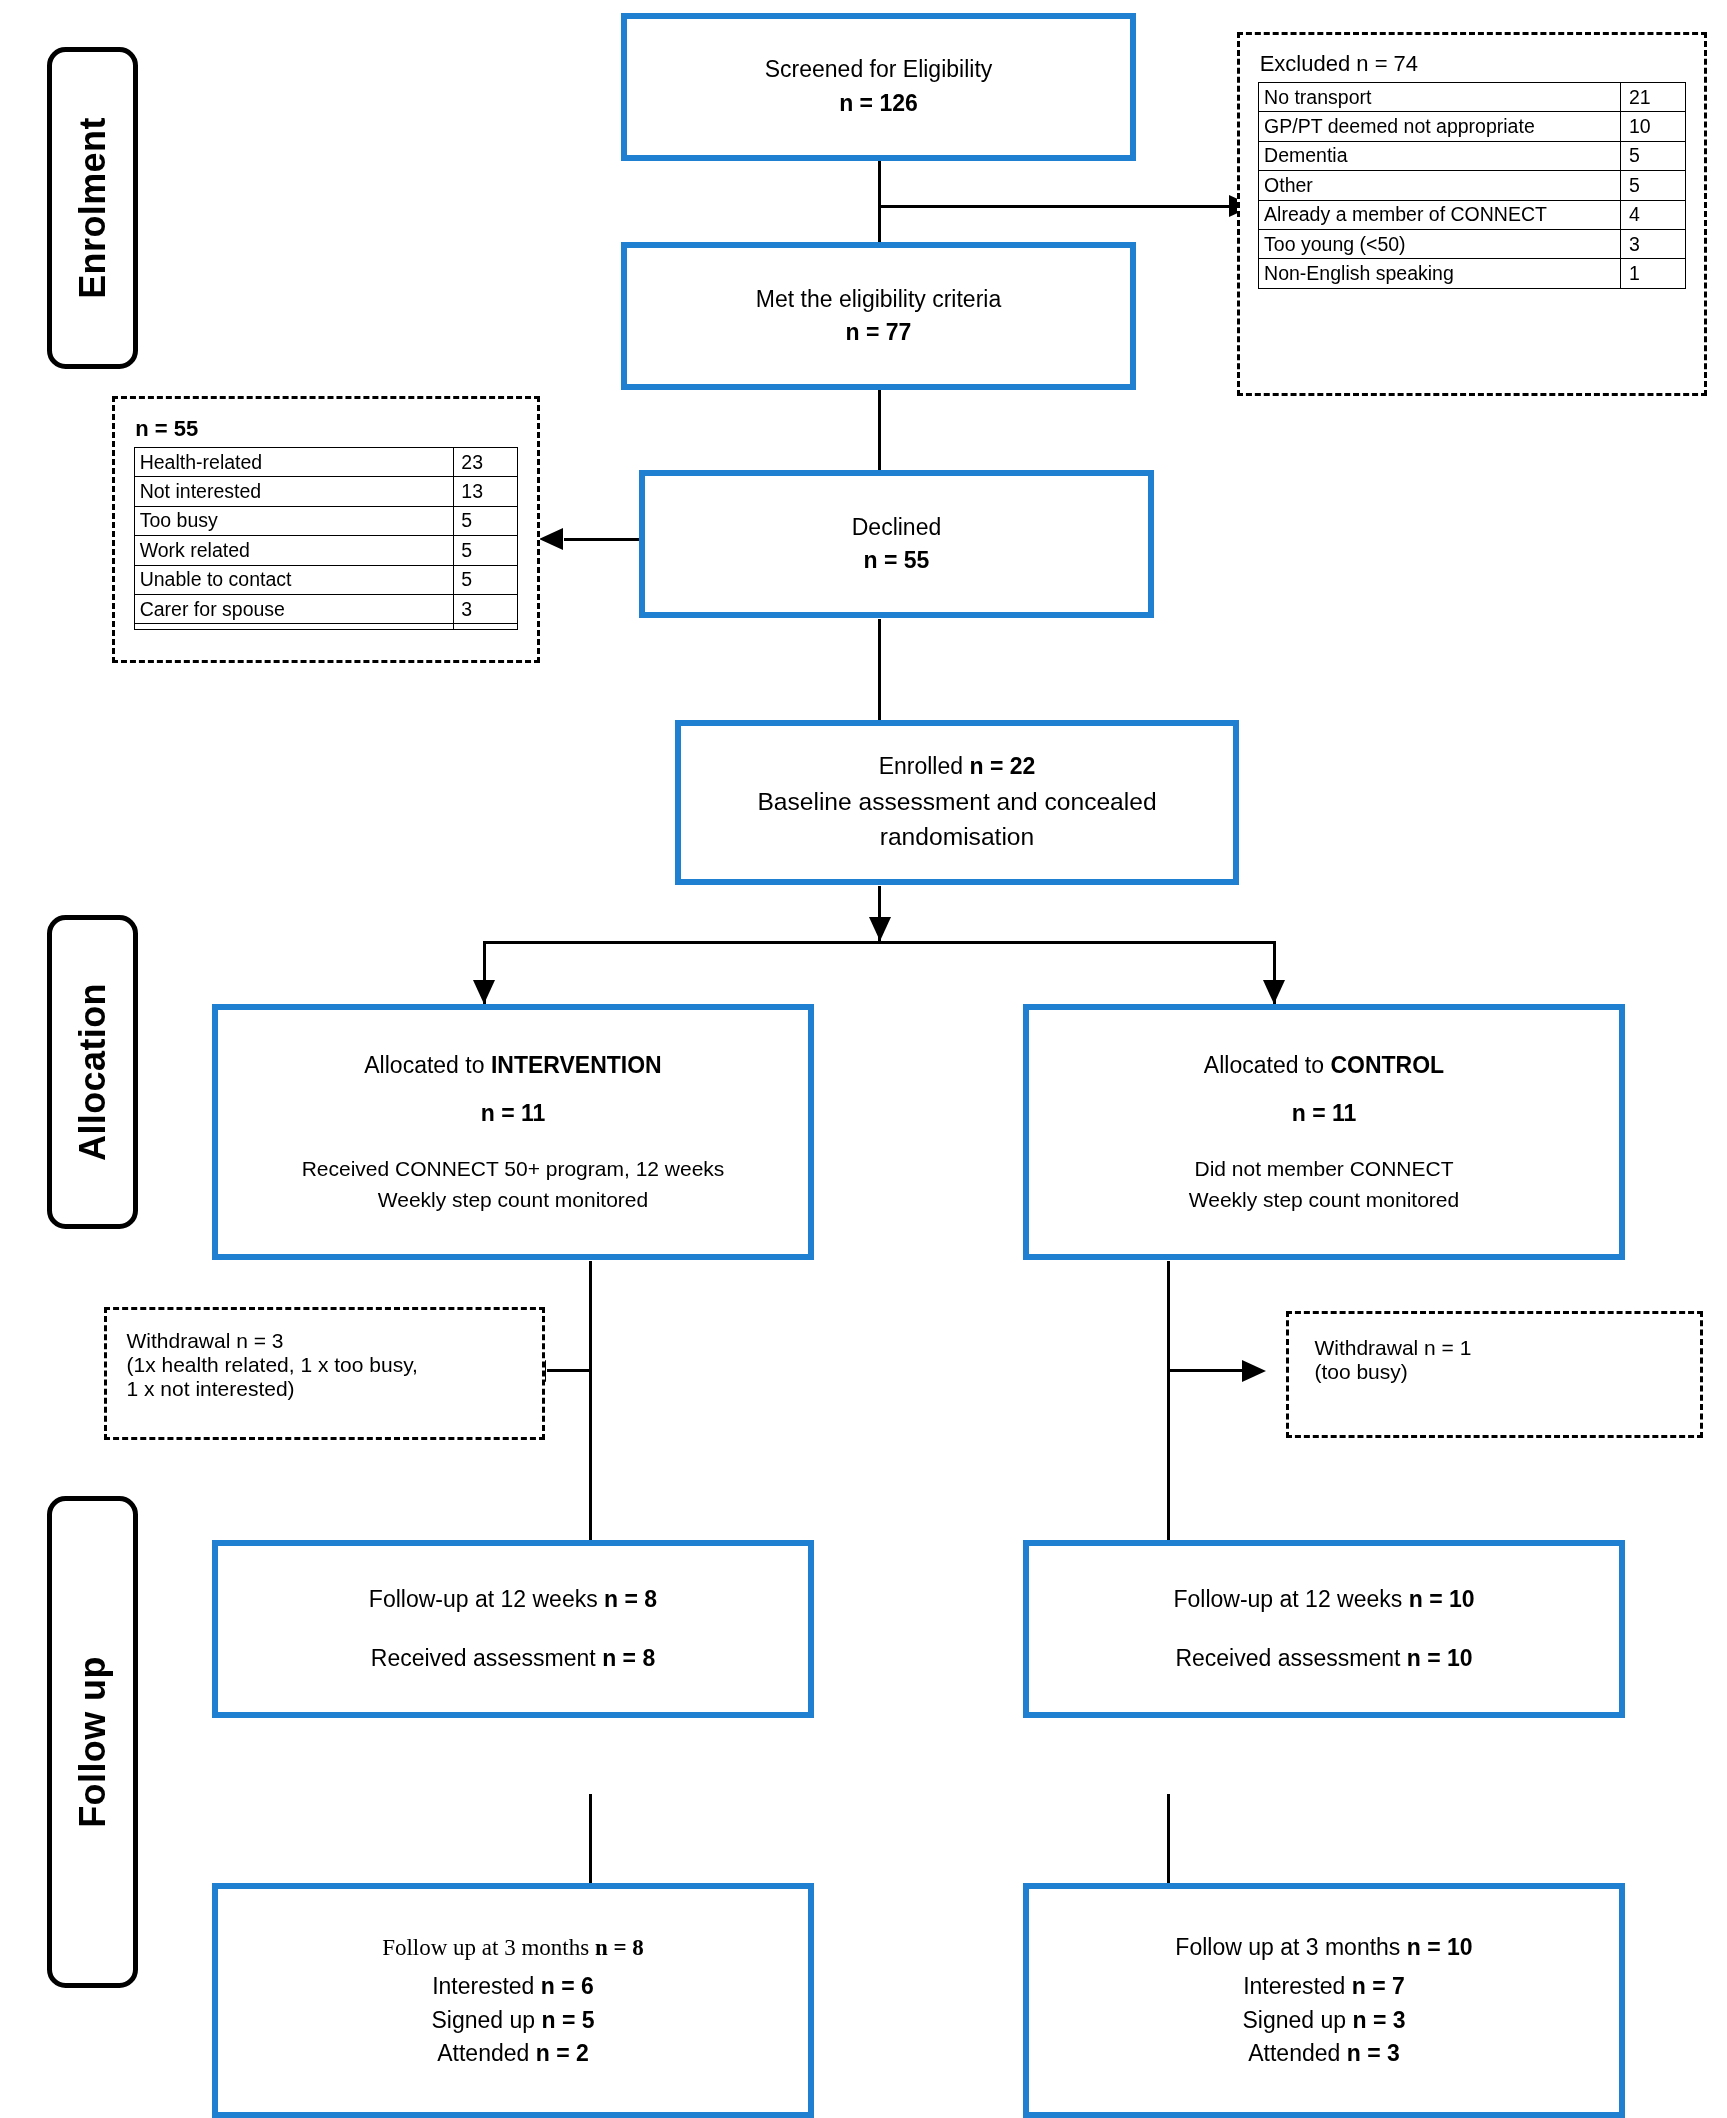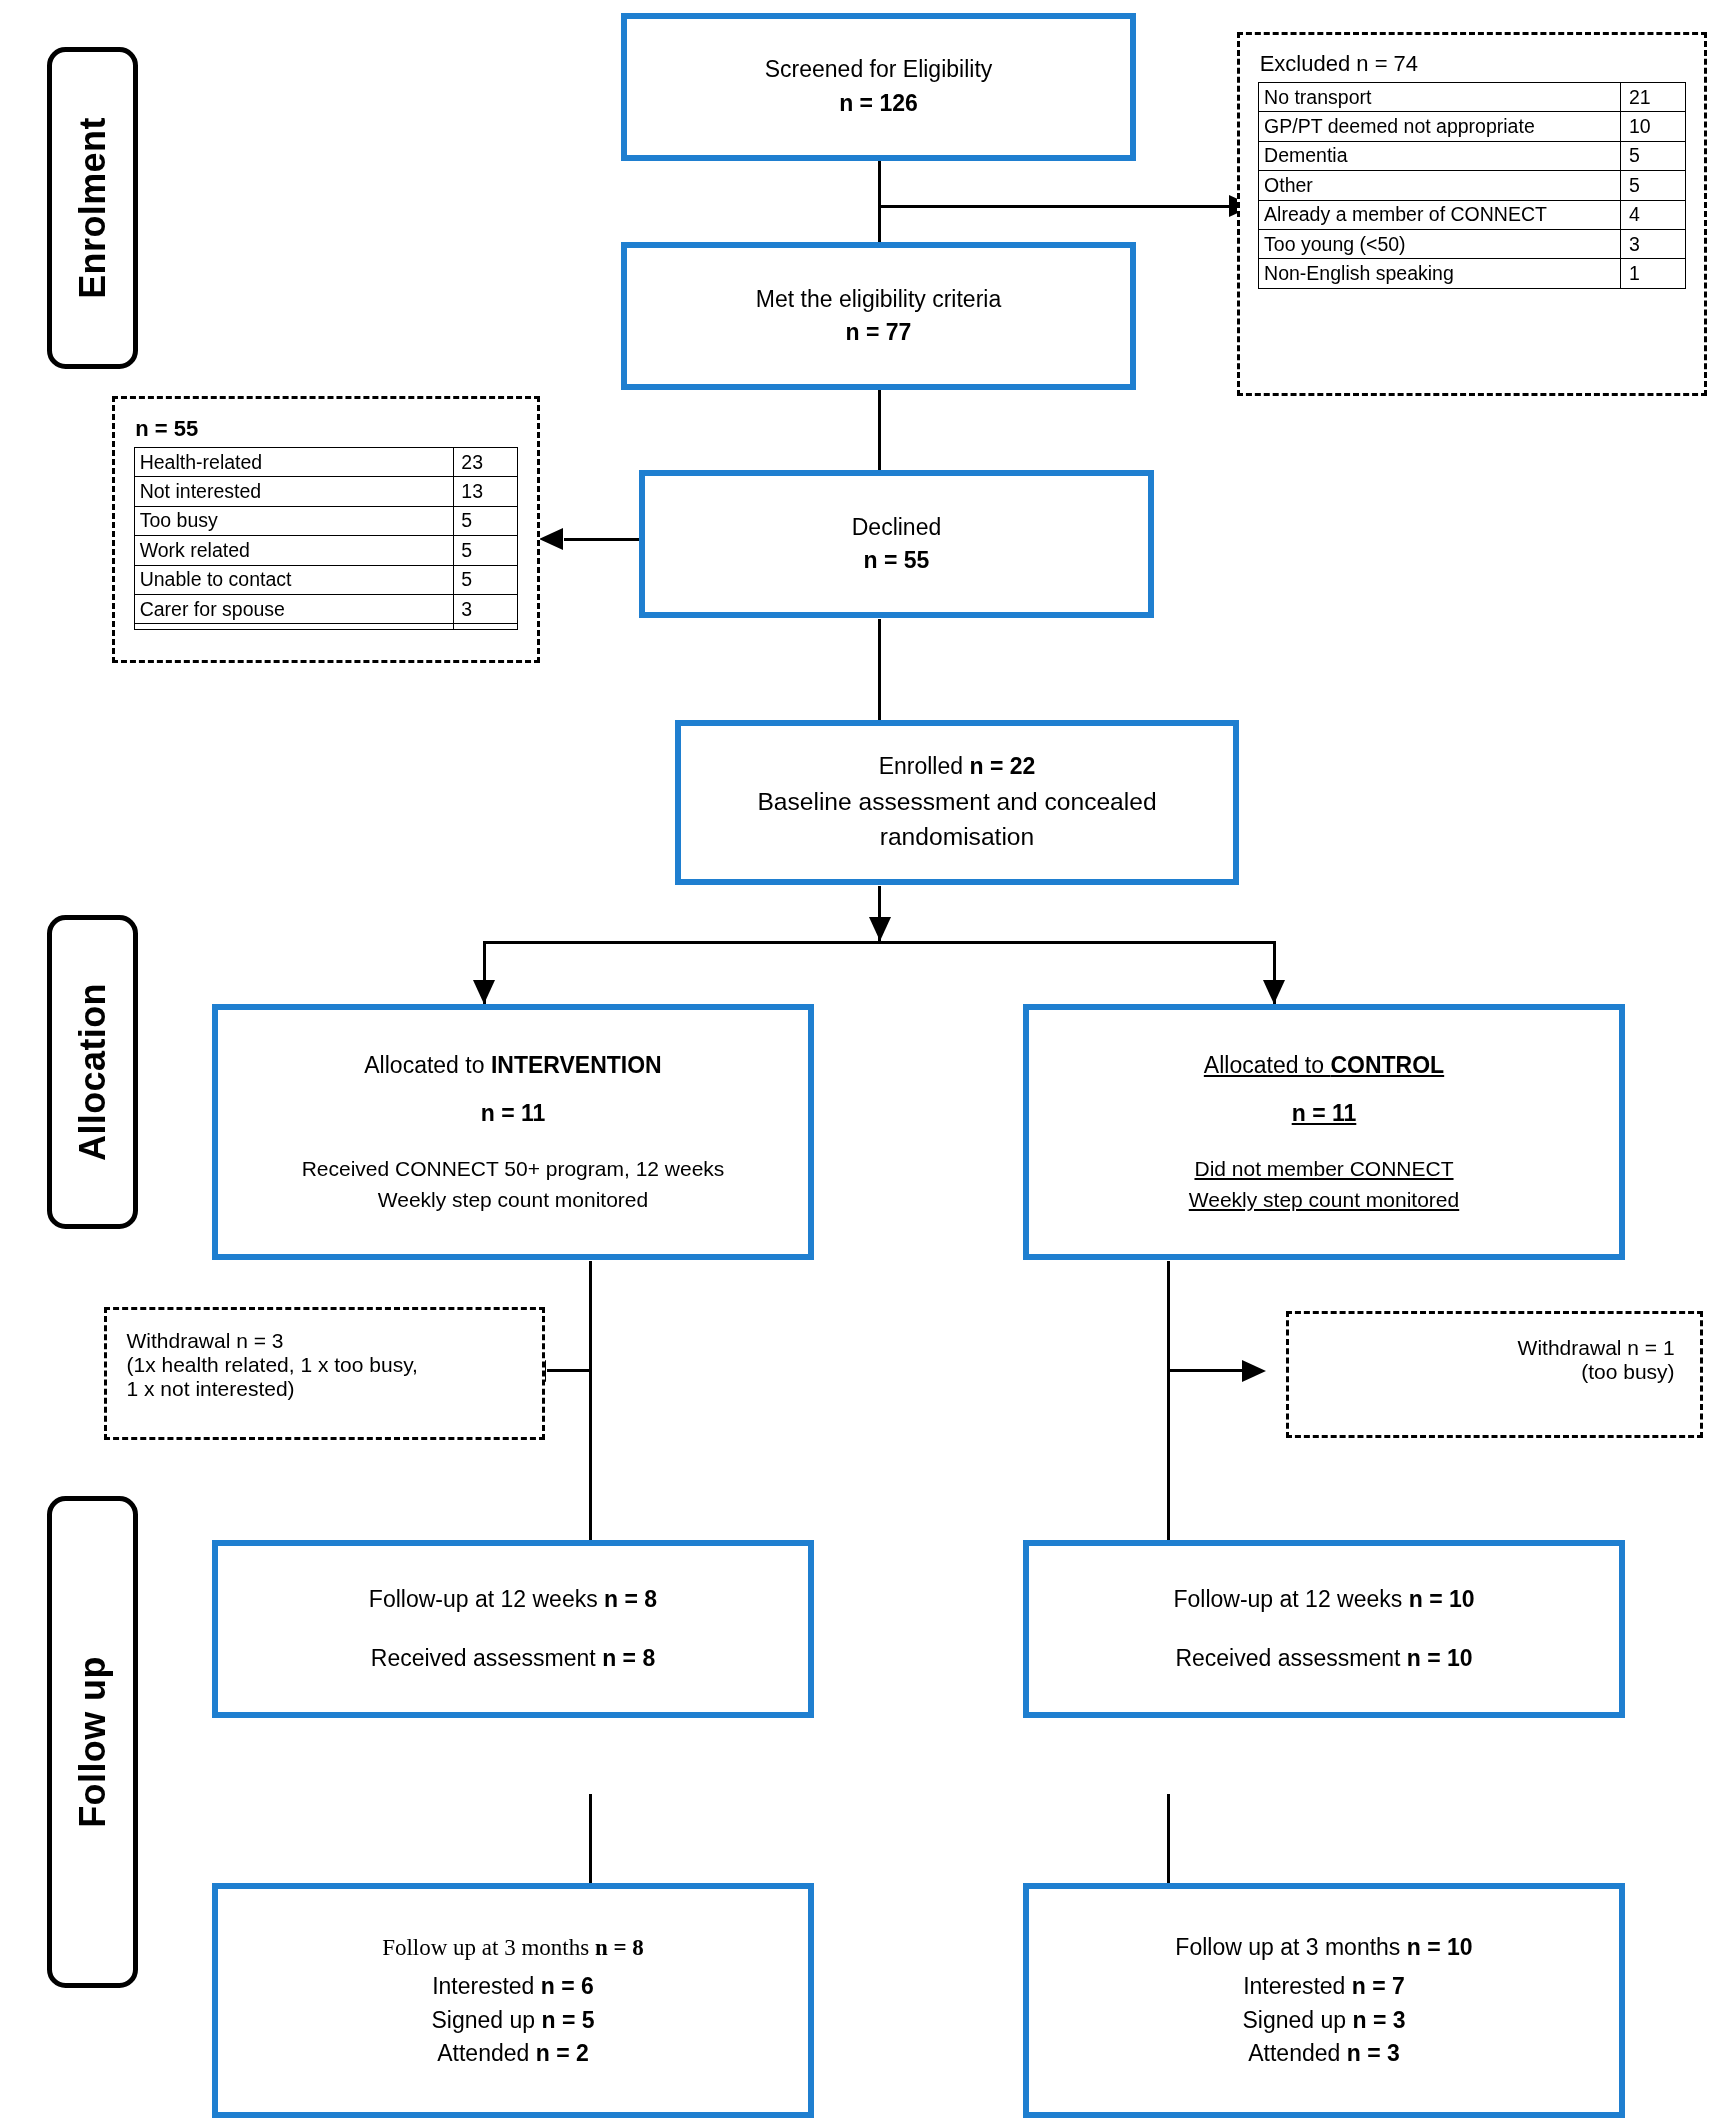--- a/index.html
+++ b/index.html
@@ -254,34 +254,34 @@
     <span class="ln t-md">randomisation</span>
   </div>
 
   <div class="abs bluebox" style="left:212px;top:1004px;width:602px;height:256px;">
     <span class="ln t-lg" style="margin-bottom:14.4px;"><span>Allocated to </span><span class="b">INTERVENTION</span></span>
     <span class="ln t-lg b" style="margin-bottom:24px;">n = 11</span>
     <span class="ln t-sm">Received CONNECT 50+ program, 12 weeks</span>
     <span class="ln t-sm">Weekly step count monitored</span>
   </div>
 
-  <div class="abs bluebox" style="left:1023px;top:1004px;width:602px;height:256px;text-decoration:underline;">
+  <div class="abs bluebox" style="left:1023px;top:1004px;width:602px;height:256px;">
     <span class="ln t-lg" style="margin-bottom:14.4px;"><span>Allocated to </span><span class="b">CONTROL</span></span>
     <span class="ln t-lg b" style="margin-bottom:24px;">n = 11</span>
     <span class="ln t-sm">Did not member CONNECT</span>
     <span class="ln t-sm">Weekly step count monitored</span>
   </div>
 
   <div class="abs dashbox" style="left:104px;top:1307px;width:441px;height:133px;padding:18.6px 19.5px;">
     <div class="t-sm">Withdrawal n = 3</div>
     <div class="t-sm">(1x health related, 1 x too busy,</div>
     <div class="t-sm">1 x not interested)</div>
   </div>
 
-  <div class="abs dashbox" style="left:1286px;top:1311px;width:417px;height:127px;padding:22px 25.4px;text-align:right;">
+  <div class="abs dashbox" style="left:1286px;top:1311px;width:417px;height:127px;padding:22px 25.4px;text-align:left;">
     <div class="t-sm">Withdrawal n = 1</div>
     <div class="t-sm">(too busy)</div>
   </div>
 
   <div class="abs bluebox" style="left:212px;top:1540px;width:602px;height:178px;">
     <span class="ln t-lg" style="margin-bottom:25.4px;"><span>Follow-up at 12 weeks </span><span class="b">n = 8</span></span>
     <span class="ln t-lg"><span>Received assessment </span><span class="b">n = 8</span></span>
   </div>
 
   <div class="abs bluebox" style="left:1023px;top:1540px;width:602px;height:178px;">

